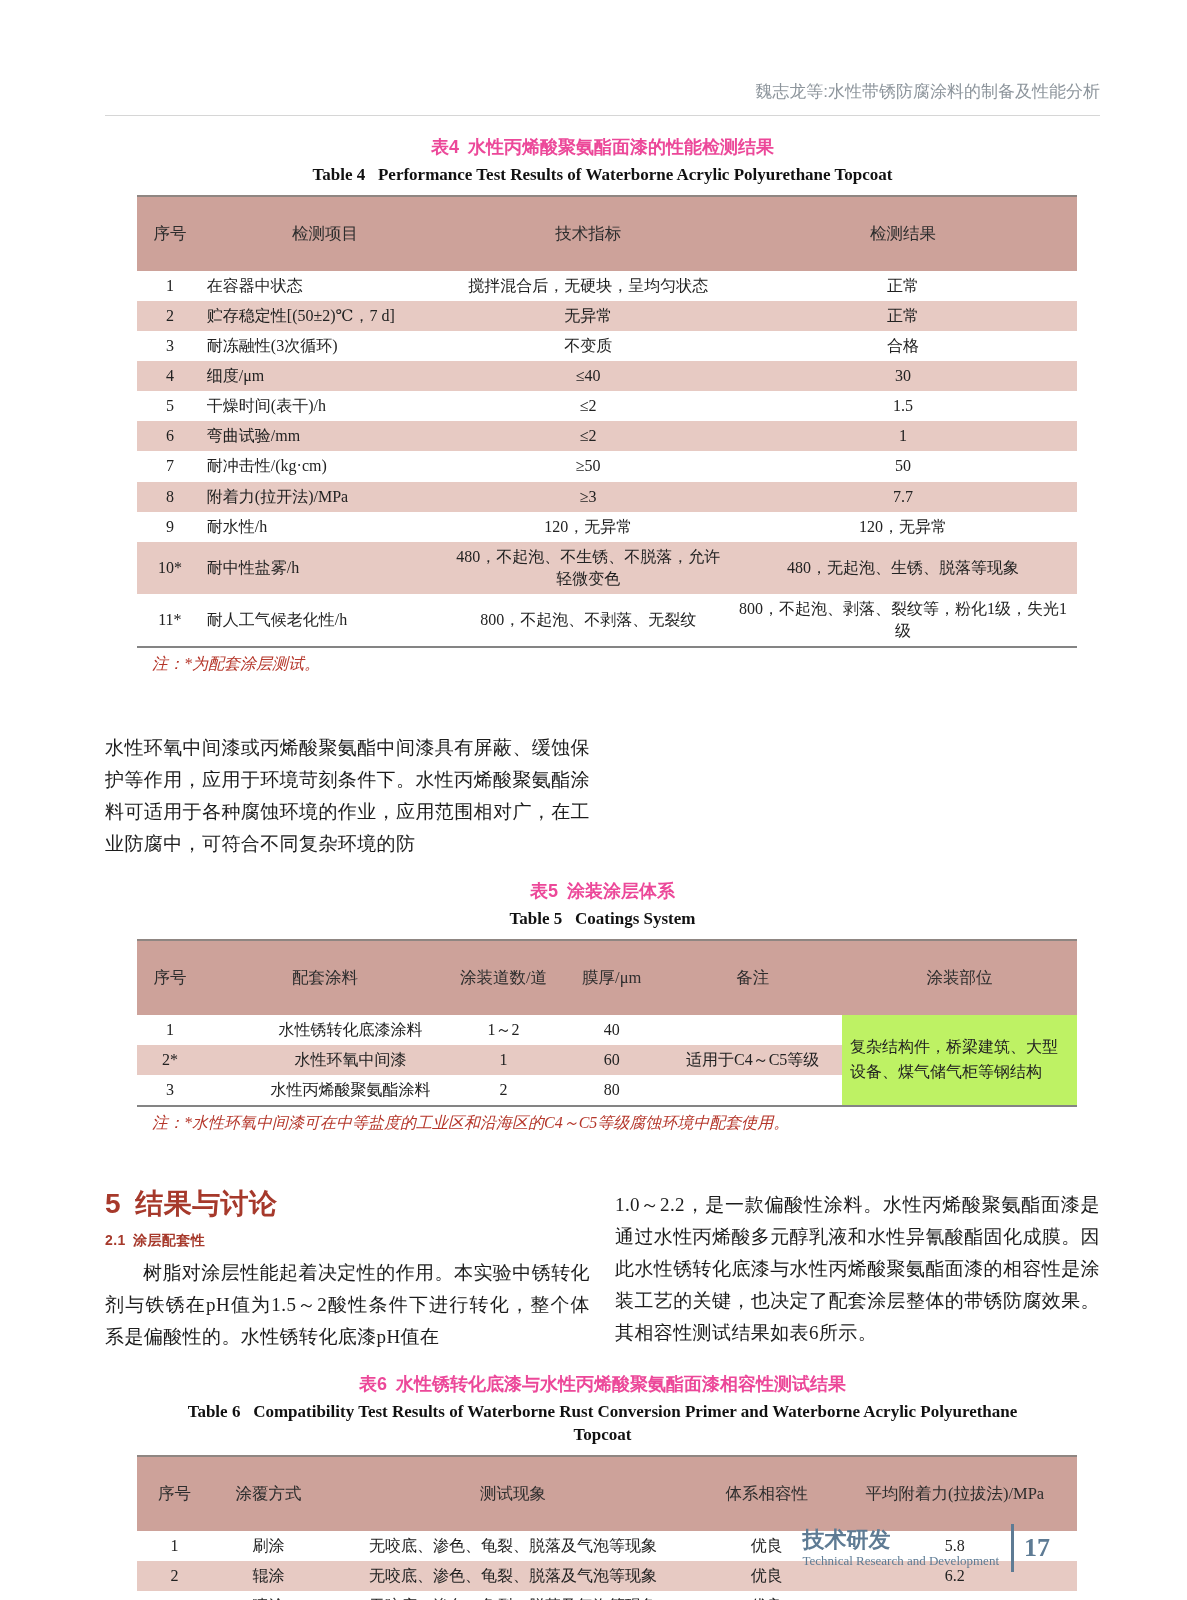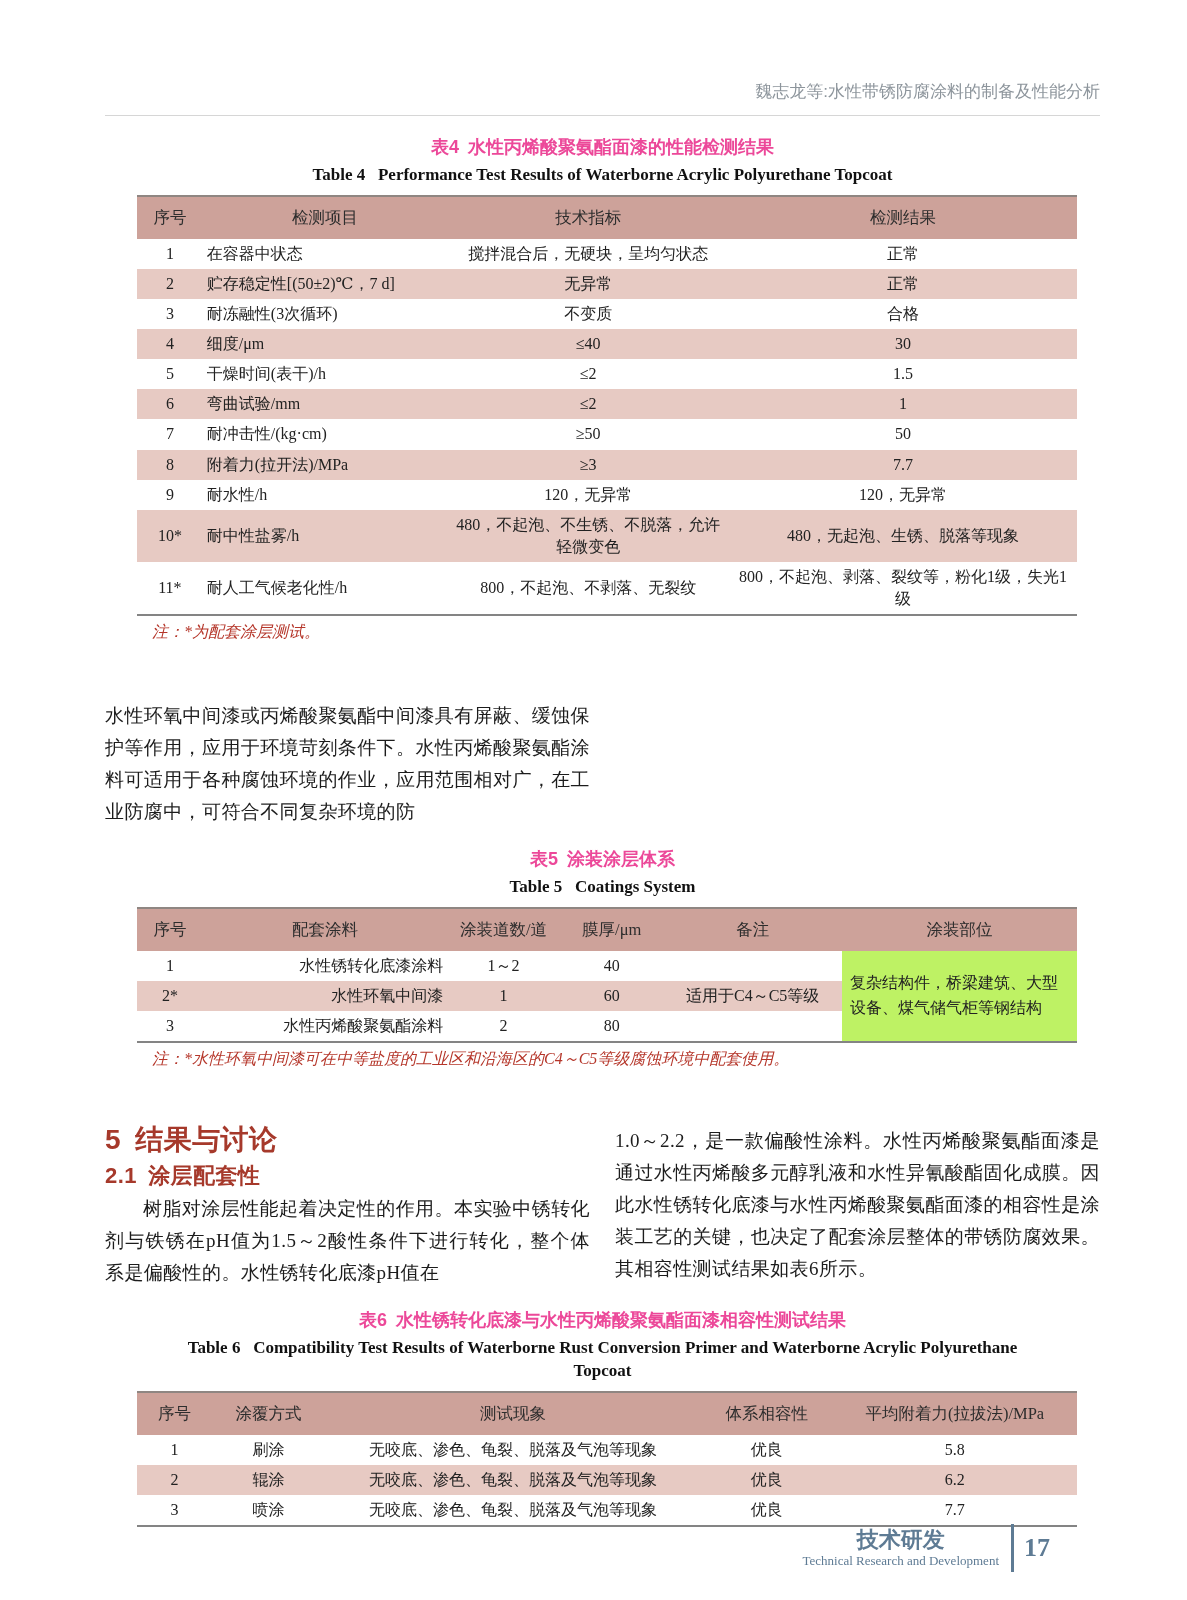--- a/index.html
+++ b/index.html
@@ -10,61 +10,61 @@
         font-family:"Liberation Sans","DejaVu Sans",sans-serif;font-size:17px;color:var(--running-gray,#8d959c);}
   .content{margin:0 87px 0 105px;}
 
   .caption-cn{margin-top:20px;text-align:center;font-family:"Liberation Sans","DejaVu Sans",sans-serif;
         font-size:18px;font-weight:bold;color:#ec4899;line-height:22px;}
   .caption-en{margin-top:5px;text-align:center;font-size:17px;font-weight:bold;color:#111;line-height:23px;}
 
   table{width:calc(100% - 55px);margin:9px 23px 0 32px;border-collapse:collapse;
         border-top:2px solid #8f8682;border-bottom:2px solid #848484;font-size:16px;color:#222;}
   th{background:var(--table-header-bg,#cda29a);font-weight:normal;color:#2d2d2d;
-        padding:10px 4px;font-size:16.5px;text-align:center;}
+        padding:26px 4px;font-size:16.5px;text-align:center;}
   td{padding:4px 4px;line-height:1.38;vertical-align:middle;}
   .t-striped tbody tr:nth-child(even) td{background:var(--table-stripe-bg,#e7cac3);}
 
   #table4 th:nth-child(1){width:7%;}  #table4 th:nth-child(2){width:26%;}
   #table4 th:nth-child(3){width:30%;} #table4 th:nth-child(4){width:37%;}
   #table4 td:nth-child(1),#table4 td:nth-child(3),#table4 td:nth-child(4){text-align:center;}
   #table4 td:nth-child(2){text-align:left;}
 
   #table5 th:nth-child(1){width:7%;}  #table5 th:nth-child(2){width:26%;}
   #table5 th:nth-child(3){width:12%;} #table5 th:nth-child(4){width:11%;}
   #table5 th:nth-child(5){width:19%;} #table5 th:nth-child(6){width:25%;}
   #table5 td{text-align:center;}
-  #table5 td:nth-child(2){text-align:right;padding-left:55px;}
+  #table5 td:nth-child(2){text-align:center;padding-left:55px;}
   #table5 td.merged-cell{background:#bef264;text-align:left;line-height:1.55;padding-left:8px;}
 
   #table6 th:nth-child(1){width:8%;}  #table6 th:nth-child(2){width:12%;}
   #table6 th:nth-child(3){width:40%;} #table6 th:nth-child(4){width:14%;}
   #table6 th:nth-child(5){width:26%;}
   #table6 td{text-align:center;}
 
   .note{margin:5px 23px 0 47px;font-size:16px;font-style:italic;color:var(--note-red,#b5362a);line-height:22px;}
 
   .twocol{display:flex;justify-content:space-between;margin-top:20px;}
   .col{width:485px;font-size:19px;line-height:32px;text-align:justify;letter-spacing:0.4px;margin-top:37px;}
   .col p{margin:0;}
   .indent{text-indent:2em;}
 
   .results{margin-top:18px;}
   h2.sec{margin:0 0 10px 0;font-family:"Liberation Sans","DejaVu Sans",sans-serif;
         font-size:28px;line-height:30px;font-weight:bold;color:var(--heading-red,#a6392b);}
   h3.sec{margin:2px 0 6px 0;font-family:"Liberation Sans","DejaVu Sans",sans-serif;
-        font-size:22px;line-height:22px;font-weight:bold;color:var(--heading-red,#a6392b);}
+        font-size:14px;line-height:22px;font-weight:bold;color:var(--heading-red,#a6392b);}
 
   .tbl-block5{margin-top:20px;}
   .tbl-block6{margin-top:20px;}
   .closing{margin-top:16px;}
 
   .page-footer{position:absolute;top:1524px;right:137px;display:flex;align-items:center;
         color:var(--footer-blue,#5e7b94);}
-  .footer-text{text-align:center;line-height:1.15;}
+  .footer-text{text-align:left;line-height:1.15;}
   .footer-cn{font-family:"Liberation Sans","DejaVu Sans",sans-serif;font-size:22px;font-weight:bold;}
   .footer-en{font-size:13px;margin-top:2px;}
   .footer-bar{width:3px;height:48px;background:var(--footer-blue,#5e7b94);margin:0 10px 0 12px;}
   .footer-page{font-size:26px;font-weight:bold;}
 </style>
 </head>
 <body>
 
 <div class="page">
 

